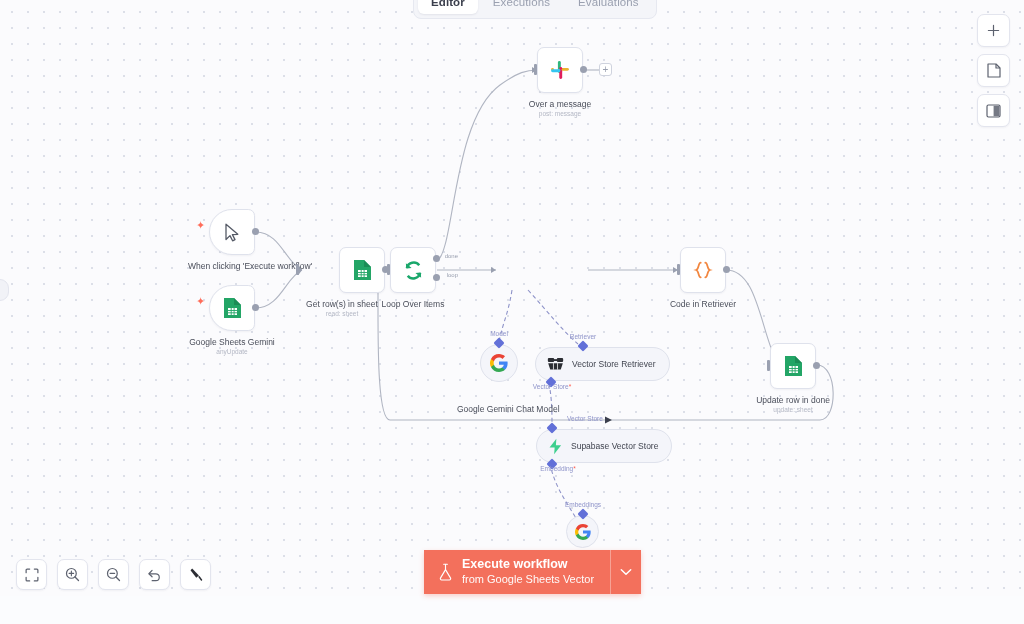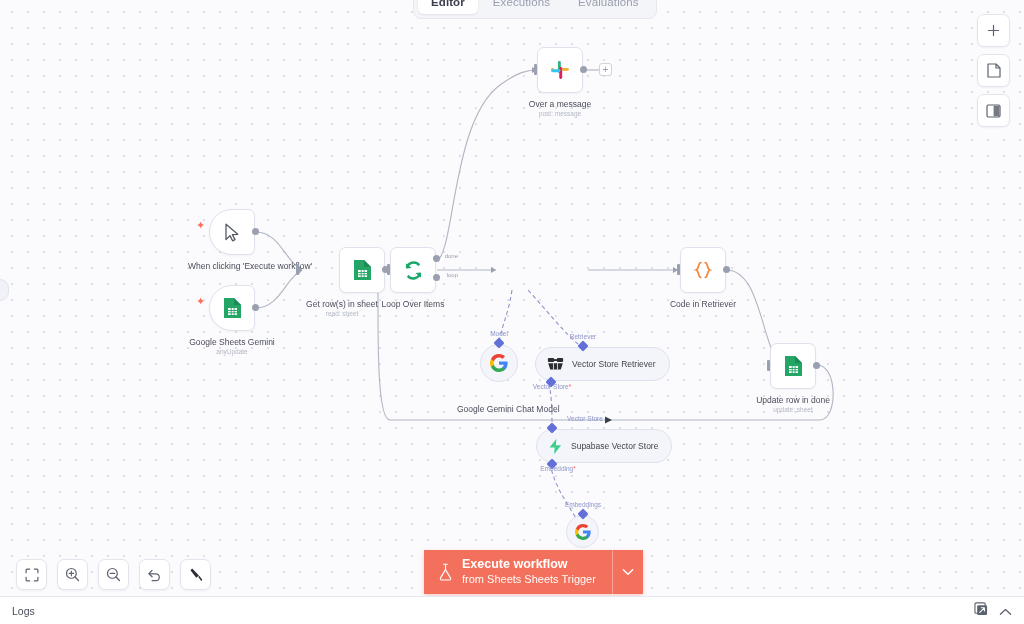--- a/index.html
+++ b/index.html
@@ -402,41 +402,24 @@
     </div>
   </div>
 
   <div class="exec">
     <div class="exec-main">
       <svg width="15" height="18" viewBox="0 0 16 19">
         <path d="M6 1.2 h4 M8 1.2 V7 L13.4 16 a1.4 1.4 0 0 1-1.2 2 H3.8 a1.4 1.4 0 0 1-1.2-2 L8 7" fill="none" stroke="#fff" stroke-width="1.2" stroke-linecap="round" stroke-linejoin="round"></path>
       </svg>
       <div>
         <div class="exec-t1">Execute workflow</div>
-        <div class="exec-t2">from Sheets Sheets Trigger</div>
+        <div class="exec-t2">from Google Sheets Vector</div>
       </div>
     </div>
     <div class="exec-cr">
       <svg width="12" height="8" viewBox="0 0 12 8">
         <path d="M1.3 1.8 L6 6.2 L10.7 1.8" fill="none" stroke="#fff" stroke-width="1.5" stroke-linecap="round" stroke-linejoin="round"></path>
       </svg>
     </div>
   </div>
 
-  <div class="logsbar">
-    <span class="logs-label">Logs</span>
-    <div class="logs-right">
-      <span>
-        <svg width="14" height="14" viewBox="0 0 15 15">
-          <rect x="1" y="1" width="11" height="11" rx="1.4" fill="none" stroke="#5d626f" stroke-width="1.2"></rect>
-          <rect x="3.4" y="3.4" width="10.6" height="10.6" rx="1.4" fill="#5d626f"></rect>
-          <path d="M6.2 11.2 L11.2 6.2 M7.8 6.2 h3.4 v3.4" fill="none" stroke="#fff" stroke-width="1.1" stroke-linecap="round" stroke-linejoin="round"></path>
-        </svg>
-      </span>
-      <span>
-        <svg width="13" height="8" viewBox="0 0 13 8">
-          <path d="M1.4 6.2 L6.5 1.6 L11.6 6.2" fill="none" stroke="#5d626f" stroke-width="1.3" stroke-linecap="round" stroke-linejoin="round"></path>
-        </svg>
-      </span>
-    </div>
-  </div>
 
 </div>
 
 </body></html>

